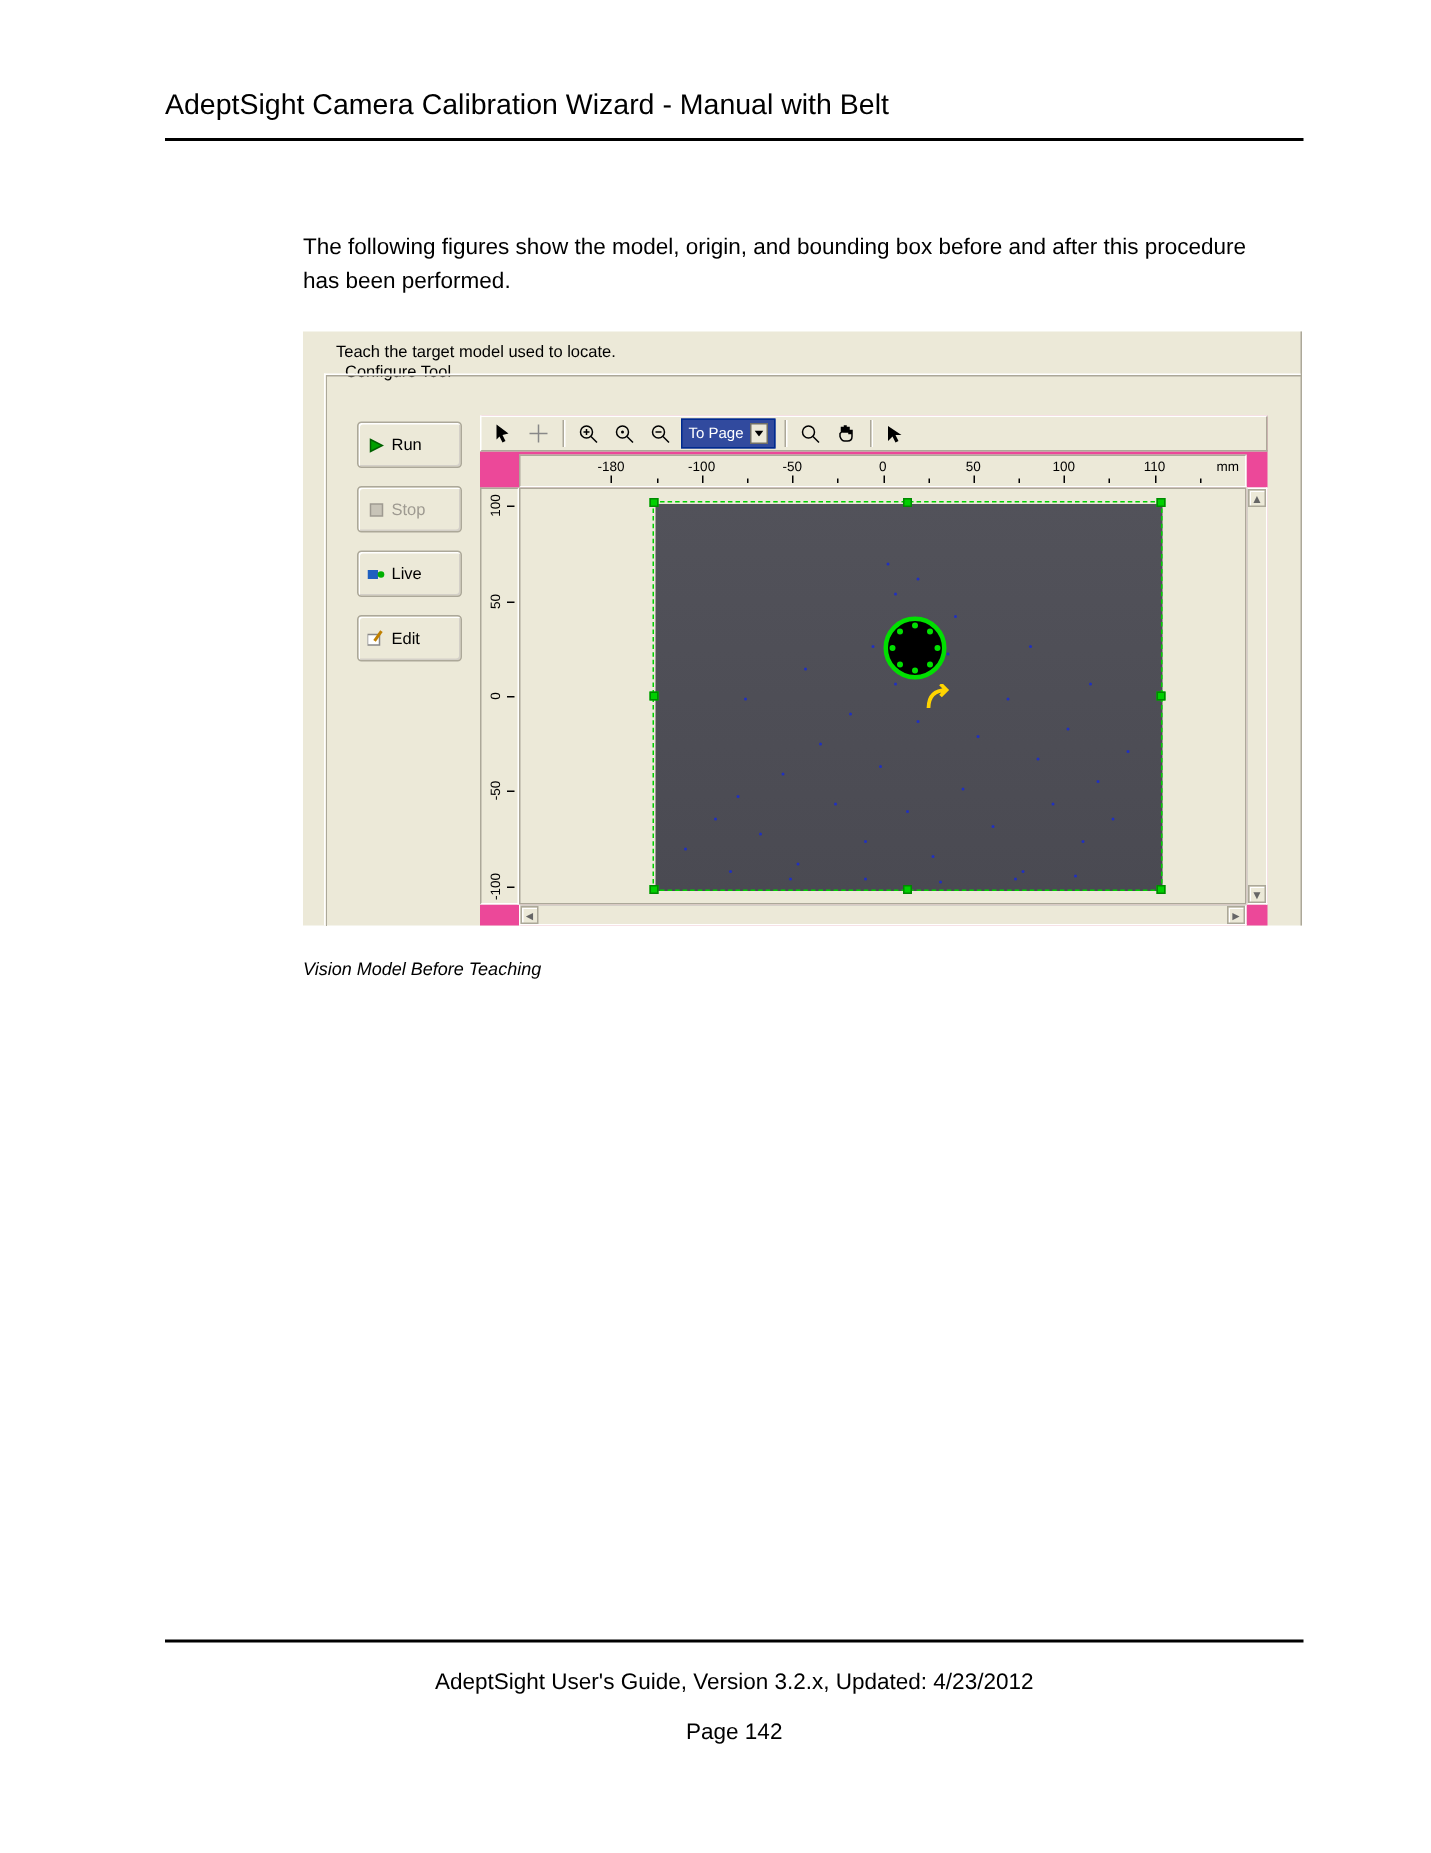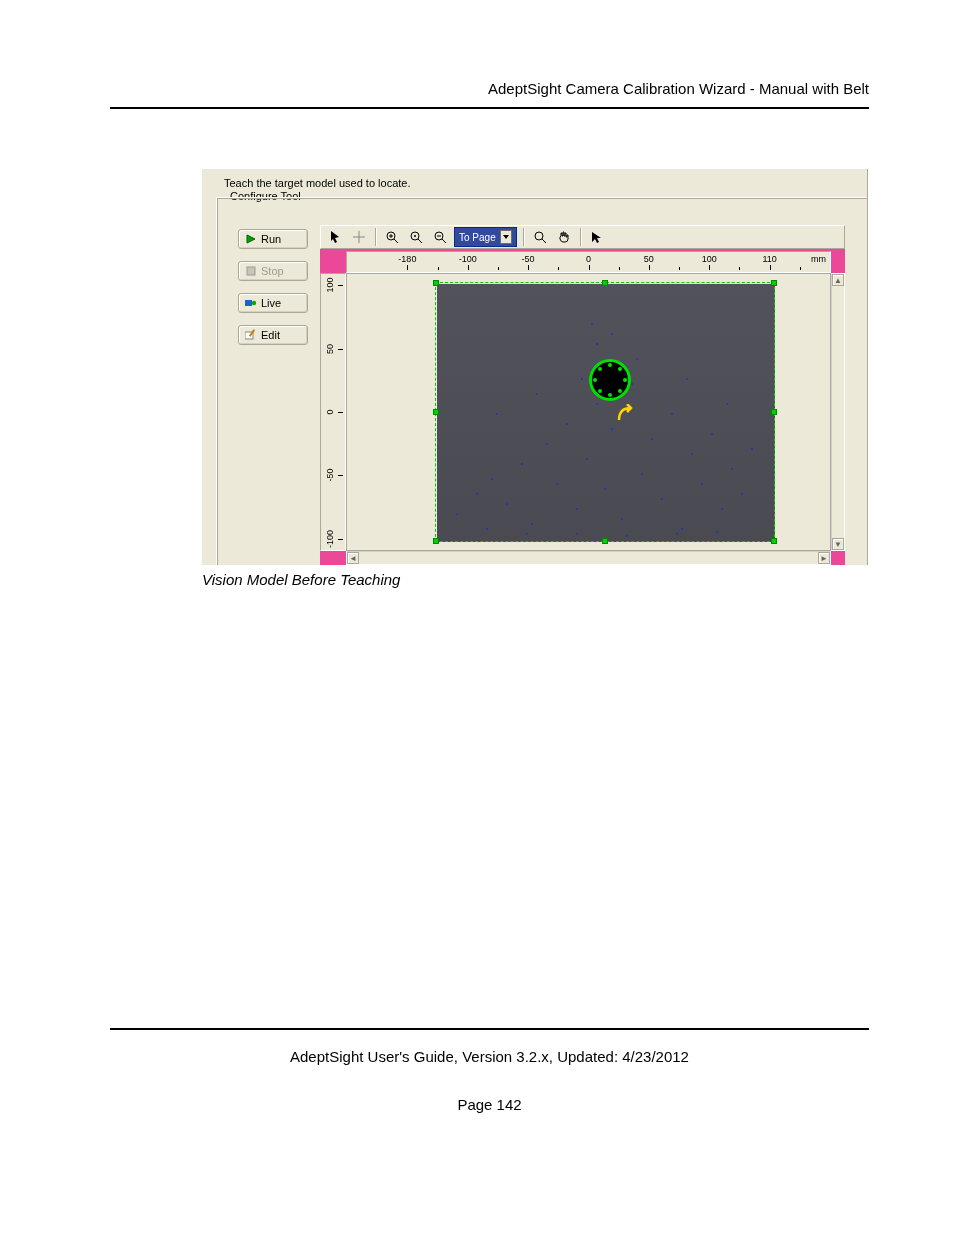--- a/index.html
+++ b/index.html
@@ -9,25 +9,23 @@
     font-family: Verdana, Arial, sans-serif;
     color: #000;
     width: 954px;
   }
   .page {
     padding: 60px 85px 40px 110px;
     box-sizing: border-box;
     width: 954px;
   }
   .header-title {
-    text-align: right;
-    font-size: 15px;
+    font-size: 19px;
     padding-right: 0;
     margin-bottom: 10px;
-    margin-top: 20px;
   }
   hr.topline {
     border: none;
     border-top: 2px solid #000;
     margin: 0 0 60px 0;
   }
   .bullet-row {
     display: flex;
     align-items: flex-start;
     margin-left: 72px;
@@ -89,21 +87,21 @@
     font-size: 11px;
   }
   .side-buttons {
     position: absolute;
     left: 36px;
     top: 60px;
     width: 70px;
   }
   .side-btn {
     width: 70px;
-    height: 20px;
+    height: 31px;
     margin-bottom: 12px;
     background: #ece9d8;
     border: 1px solid #aca899;
     border-radius: 3px;
     box-shadow: inset 1px 1px 0 #fff, inset -1px -1px 0 #d4d0c8;
     font-size: 11px;
     font-family: Tahoma, Arial, sans-serif;
     display: flex;
     align-items: center;
     padding: 0 6px;
@@ -308,49 +306,50 @@
     box-shadow: inset 1px 1px 0 #fff;
     box-sizing: border-box;
     display: flex;
     align-items: center;
     justify-content: center;
     font-size: 8px;
     color: #666;
   }
   .caption {
     margin-left: 92px;
-    margin-top: 6px;
+    margin-top: 22px;
     font-style: italic;
-    font-size: 15px;
+    font-size: 12px;
   }
   .footer {
     margin-top: 420px;
     padding-top: 20px;
     text-align: center;
     font-size: 15px;
   }
   hr.botline {
     border: none;
     border-top: 2px solid #000;
     margin: 0 0 18px 0;
   }
   .pagenum {
     text-align: center;
     font-size: 15px;
-    margin-top: 31px;
+    margin-top: 16px;
   }
 </style>
 </head>
 <body>
 
 <div class="page">
   <div class="header-title">AdeptSight Camera Calibration Wizard - Manual with Belt</div>
   <hr class="topline">
 
 
+  <div class="body-para">The following figures show the model, origin, and bounding box before and after this procedure has been performed.</div>
 
   <div class="figure-wrap">
     <div class="app-panel">
 
       <div class="teach-text">Teach the target model used to locate.</div>
       <div class="group-label">Configure Tool</div>
       <div class="groupbox"></div>
 
       <div class="side-buttons">
         <button class="side-btn">

